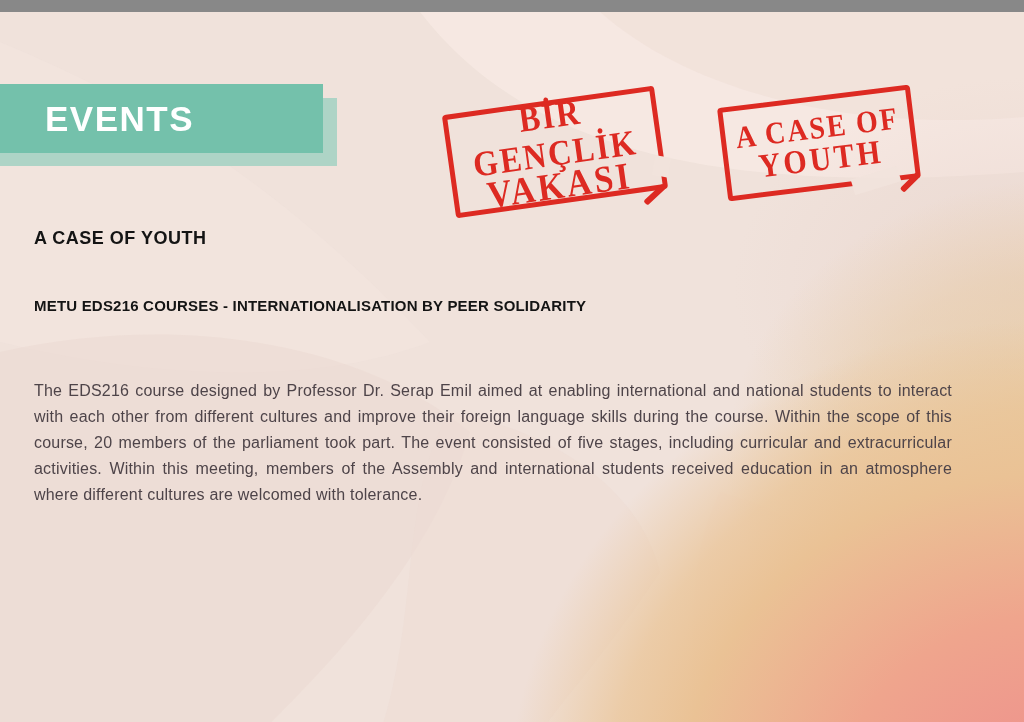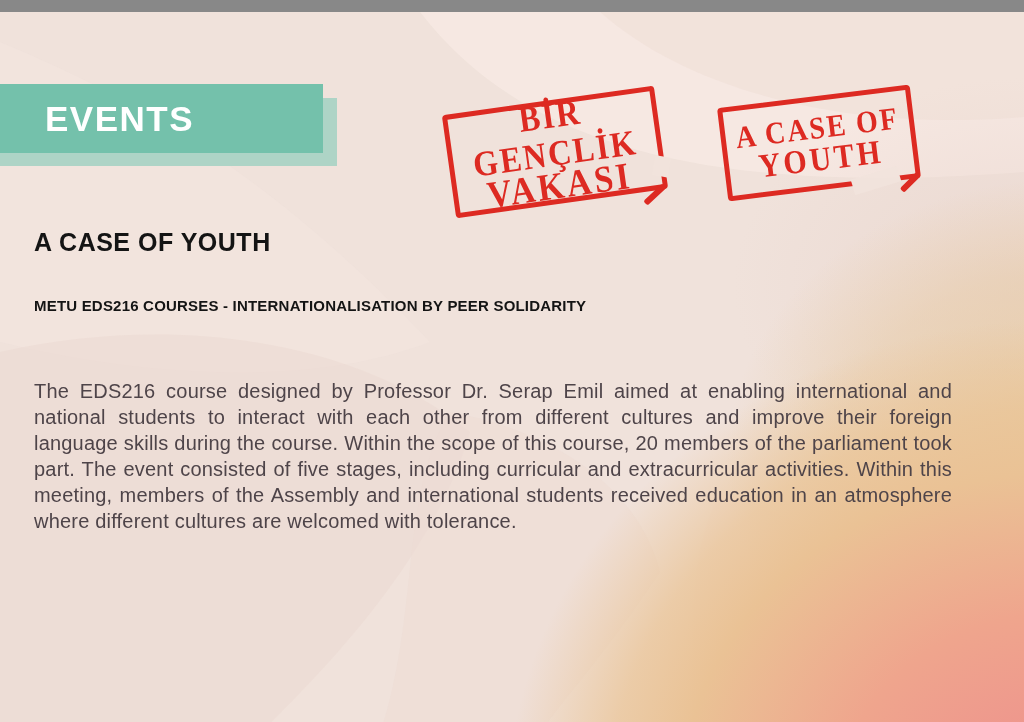--- a/index.html
+++ b/index.html
@@ -63,30 +63,30 @@
   .cut{position:absolute;background:#f2e4dd;}
   .stamp-1 .cut-a{right:-9px;bottom:8px;width:15px;height:20px;transform:rotate(18deg);}
   .stamp-2 .cut-a{right:16px;bottom:-10px;width:48px;height:16px;transform:rotate(-10deg);}
   .dash{position:absolute;background:#dc1f17;border-radius:2px;}
   .stamp-1 .dash-a{right:-4px;bottom:-12px;width:26px;height:6px;transform:rotate(-35deg);}
   .stamp-2 .dash-a{right:-6px;bottom:-11px;width:24px;height:6px;transform:rotate(-38deg);}
 
   
   .article-title{
     position:absolute;left:34px;top:216px;margin:0;
-    font-size:25px;font-weight:800;color:#141414;letter-spacing:0.5px;
+    font-size:18px;font-weight:800;color:#141414;letter-spacing:0.5px;
   }
   .article-subtitle{
     position:absolute;left:34px;top:285px;margin:0;
     font-size:15px;font-weight:800;color:#141414;letter-spacing:0.2px;
   }
   .article-body{
     position:absolute;left:34px;top:366px;margin:0;
     width:918px;
-    font-size:20px;line-height:26px;
+    font-size:16px;line-height:26px;
     color:#4e4449;
     letter-spacing:0.2px;
     text-align:justify;
   }
 </style>
 </head>
 <body>
 
 <div class="canvas">
 

